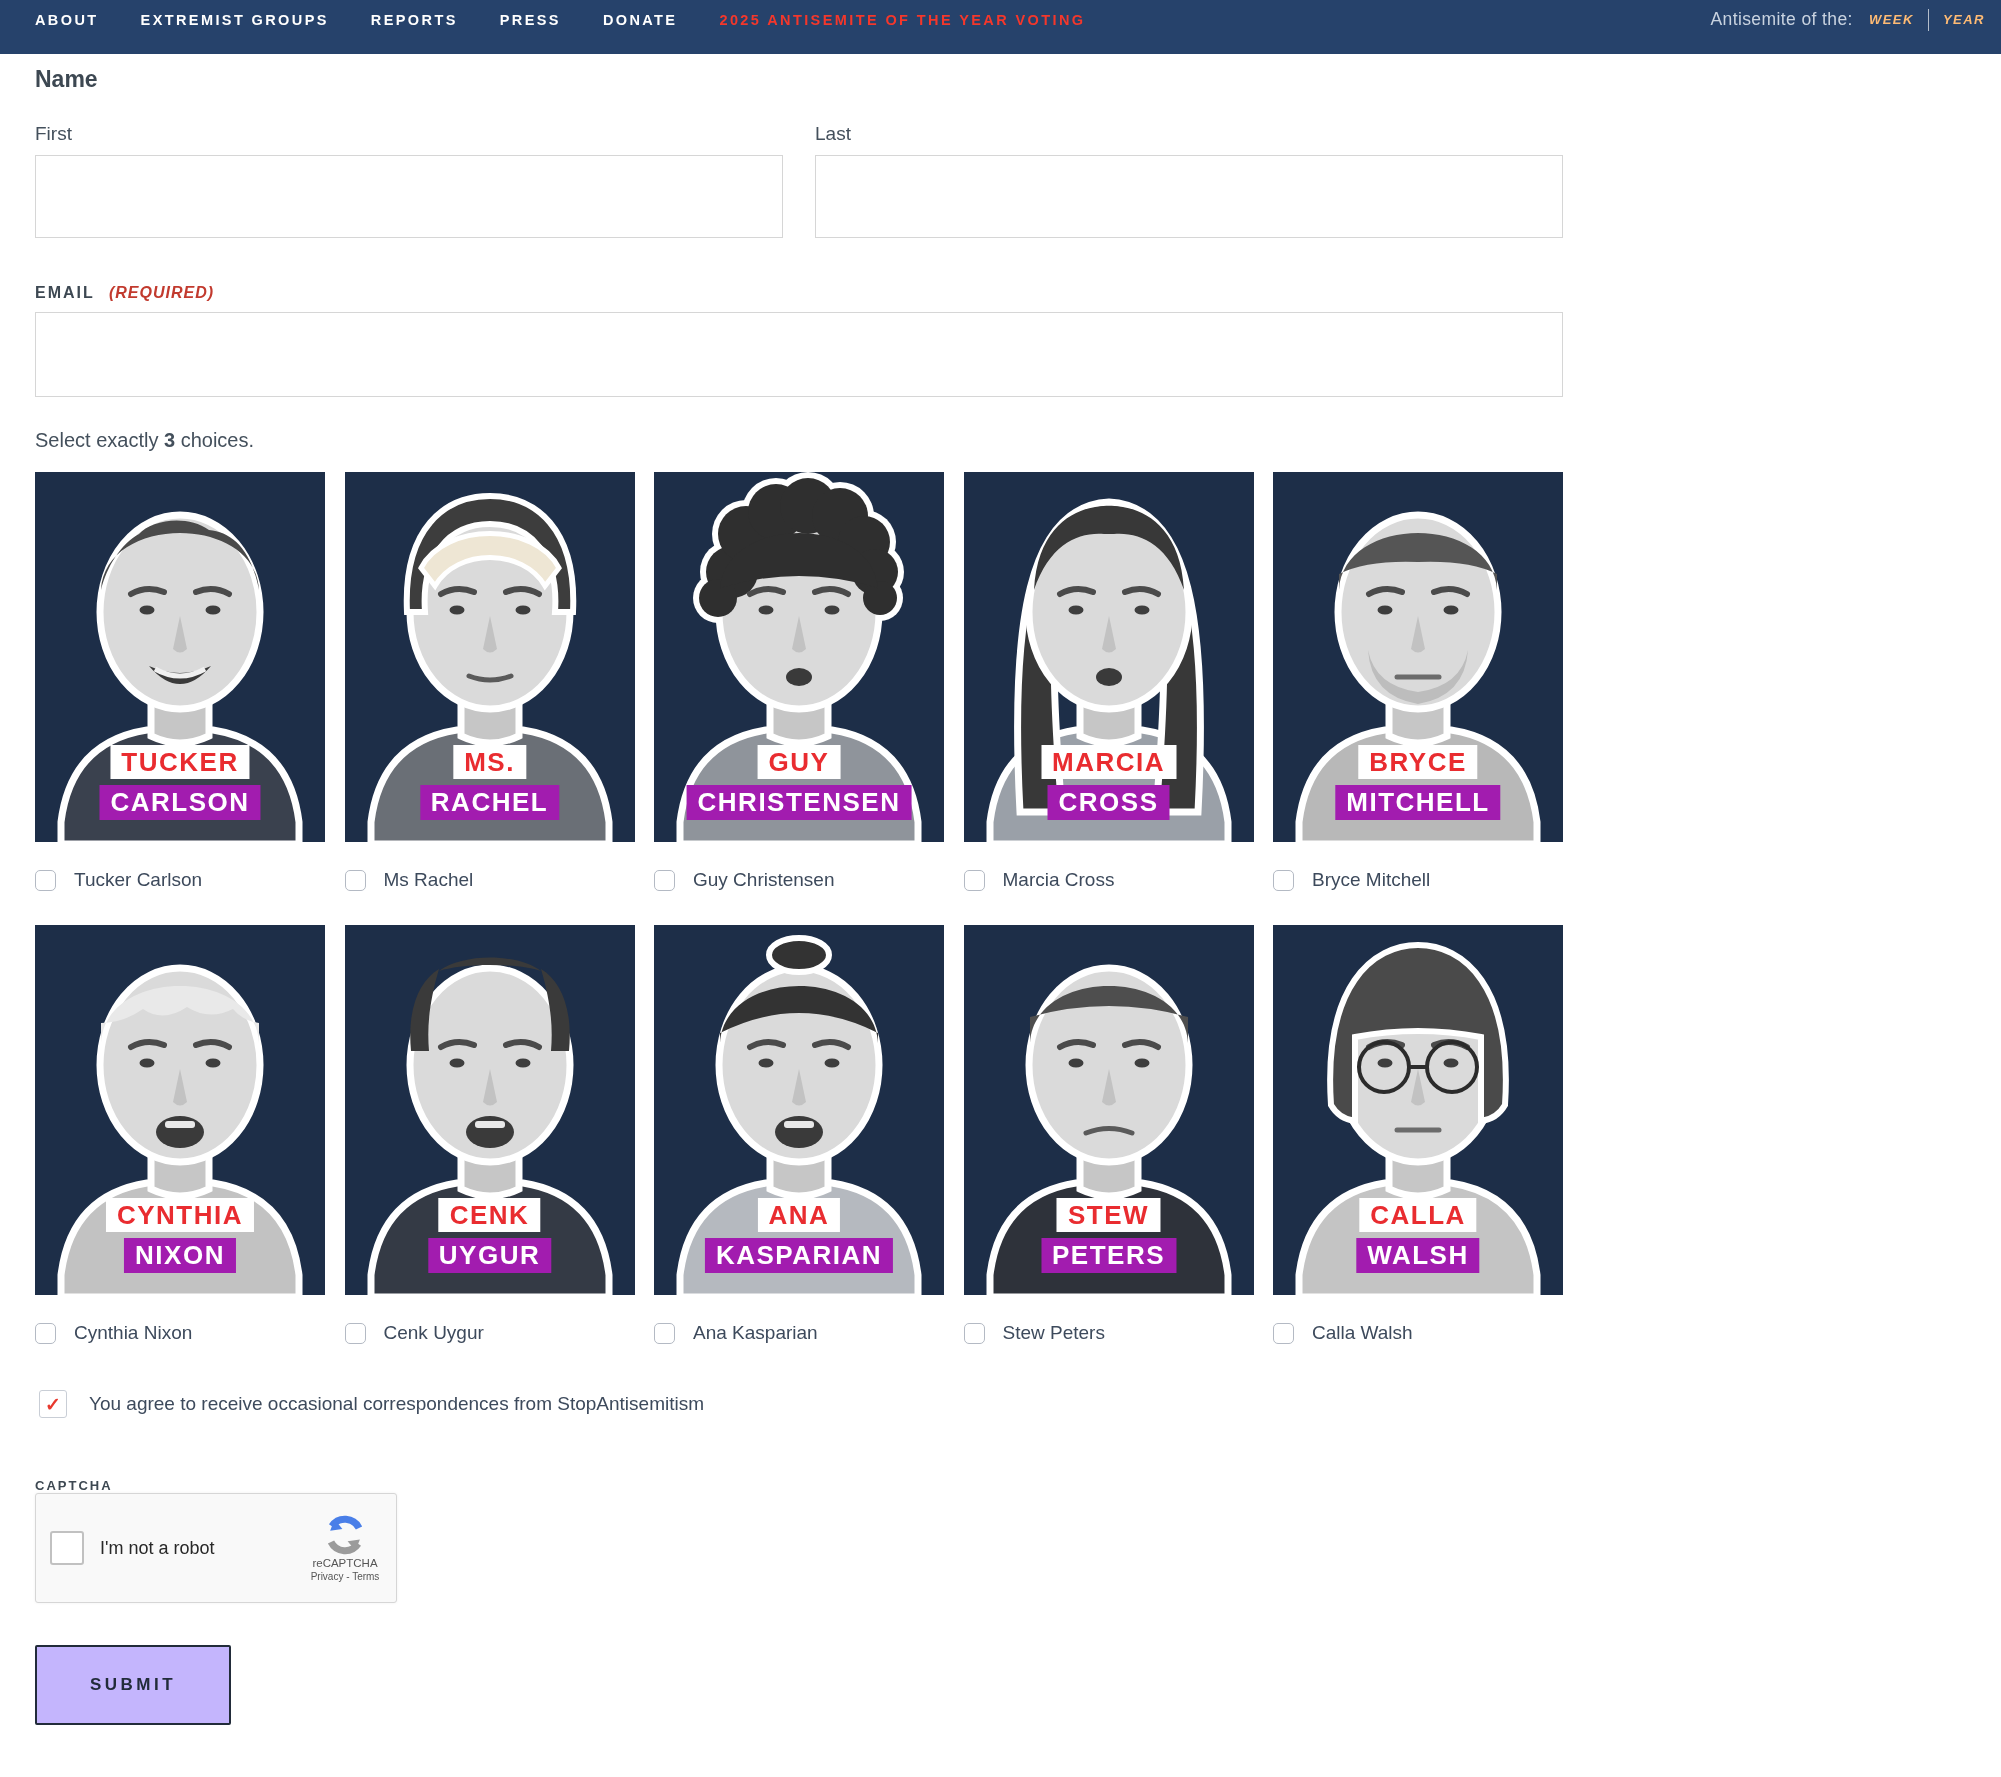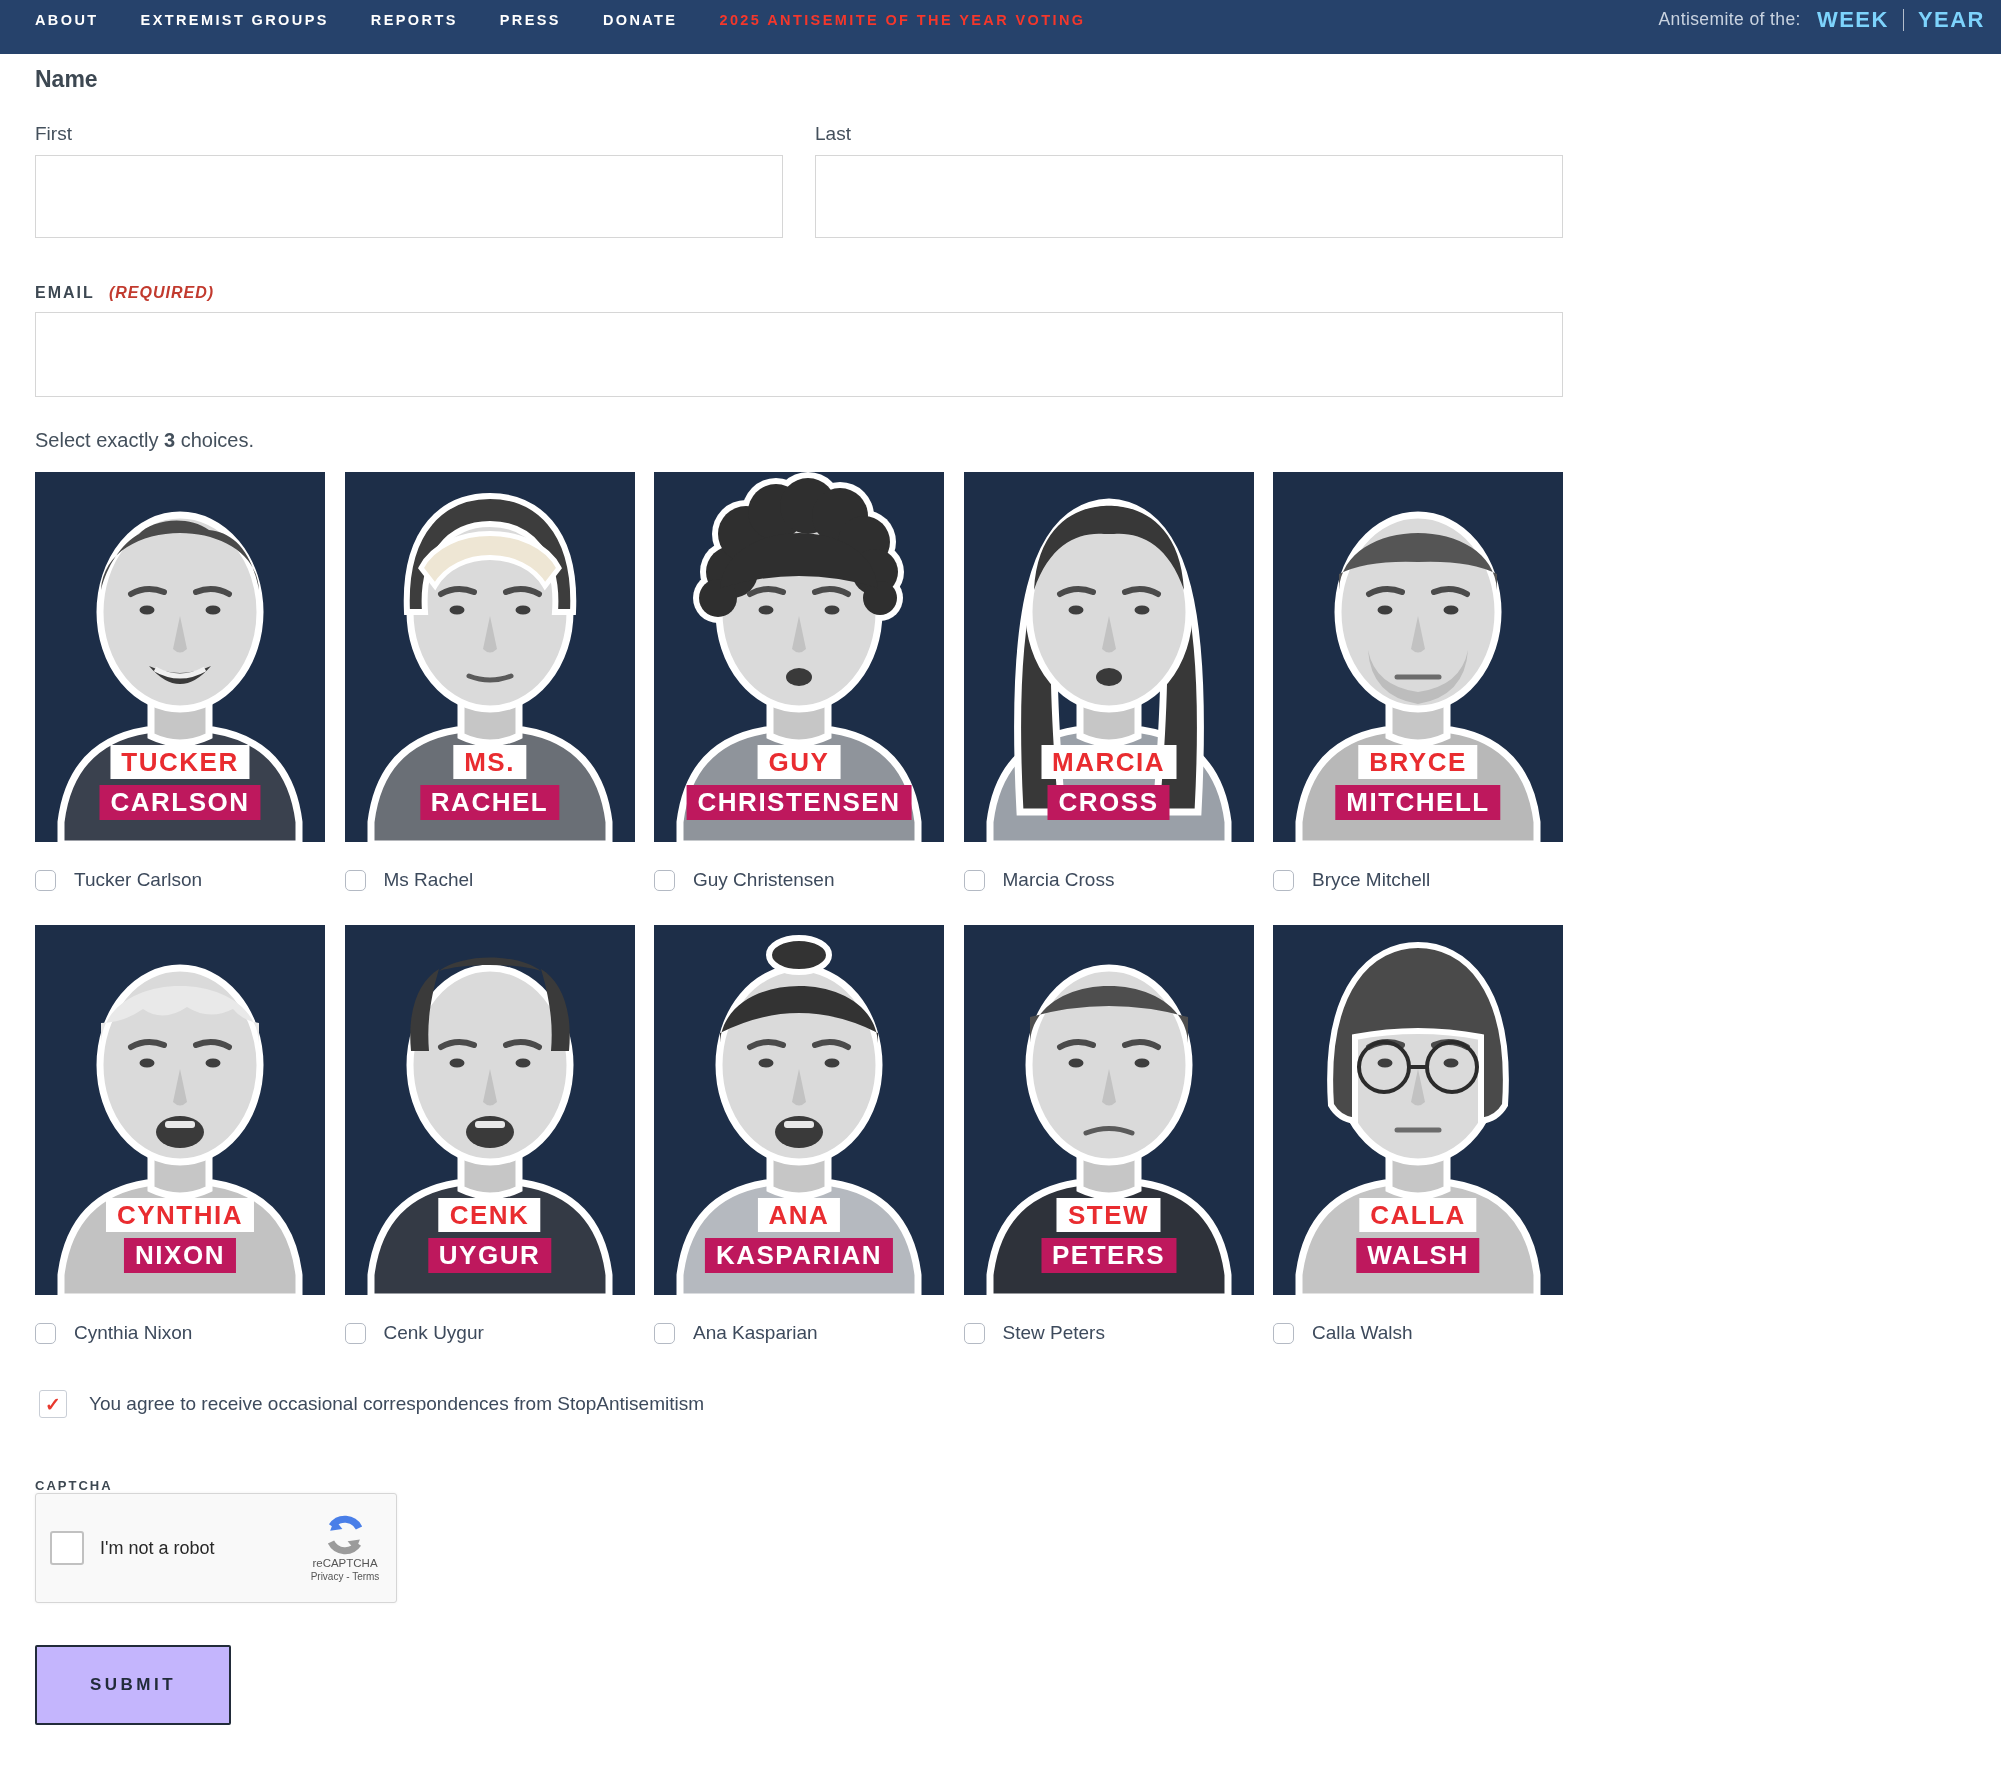--- a/index.html
+++ b/index.html
@@ -14,21 +14,21 @@
     padding:0 16px 15px 35px;box-sizing:border-box;justify-content:space-between;
   }
   .nav-left{display:flex;align-items:center;gap:42px;}
   .nav-item{
     color:#ffffff;font-size:14.5px;font-weight:700;letter-spacing:2.4px;
     white-space:nowrap;cursor:pointer;
   }
   .nav-item.accent{color:#f4372b;}
   .nav-right{display:flex;align-items:center;}
   .nav-right .prefix{color:#c9d3e0;font-size:17.5px;letter-spacing:.4px;margin-right:16px;}
-  .nav-right .toggle{color:#7dd3fc;font-size:22px;font-weight:700;letter-spacing:1.5px;cursor:pointer;}
+  .nav-right .toggle{color:#fdba74;font-size:13px;font-weight:700;letter-spacing:1.5px;cursor:pointer;font-style:italic;}
   .nav-right .divider{display:inline-block;width:1px;height:22px;background:rgba(255,255,255,.65);margin:0 14px;vertical-align:middle;}
   
   .container{margin-left:35px;width:1528px;}
   .name-heading{margin:12px 0 0;font-size:23px;font-weight:700;color:#3d4852;}
   .name-row{margin-top:30px;display:grid;grid-template-columns:748px 748px;column-gap:32px;}
   .sub-label{font-size:19px;color:#44505c;}
   .text-input{
     margin-top:10px;width:100%;height:83px;border:1px solid #d6d6d6;background:#fff;
     box-sizing:border-box;font-size:20px;padding:0 14px;font-family:"Liberation Sans",sans-serif;
     outline:none;display:block;border-radius:0;
@@ -45,21 +45,21 @@
   }
   .card svg{position:absolute;inset:0;display:block;}
   .name-tag{
     position:absolute;left:50%;transform:translateX(-50%);bottom:22px;
     display:flex;flex-direction:column;align-items:center;gap:6px;z-index:3;
   }
   .name-tag .l1,.name-tag .l2{
     font-weight:700;font-size:26px;letter-spacing:1.5px;padding:3px 11px;white-space:nowrap;line-height:1.1;
   }
   .name-tag .l1{background:#ffffff;color:#e92c30;}
-  .name-tag .l2{background:#be185d;color:#ffffff;}
+  .name-tag .l2{background:#a21caf;color:#ffffff;}
   .opt{margin-top:27px;display:flex;align-items:center;gap:18px;text-align:center;}
   .checkbox{
     width:21px;height:21px;background:#fff;border:1.5px solid #b4bac4;border-radius:5px;
     box-sizing:border-box;cursor:pointer;flex:0 0 auto;
   }
   .opt-label{font-size:19px;color:#3d4a5c;}
   
   .agree-row{margin-top:46px;display:flex;align-items:center;gap:22px;margin-left:4px;}
   .agree-box{
     width:26px;height:26px;background:#fff;border:1px solid #c9ced6;border-radius:3px;

